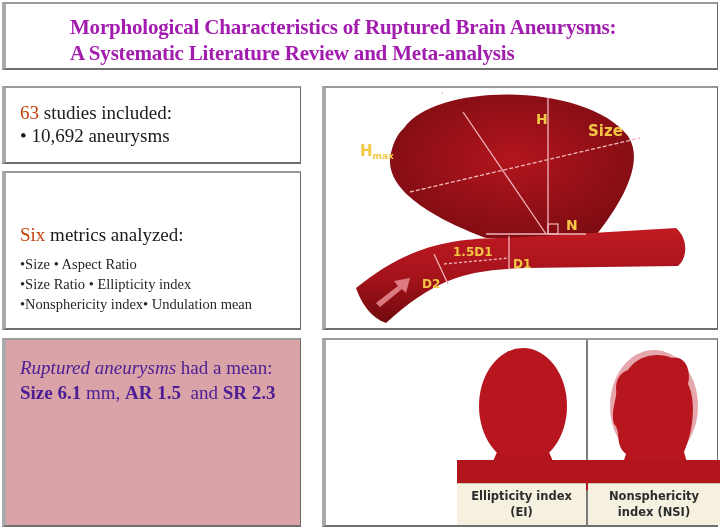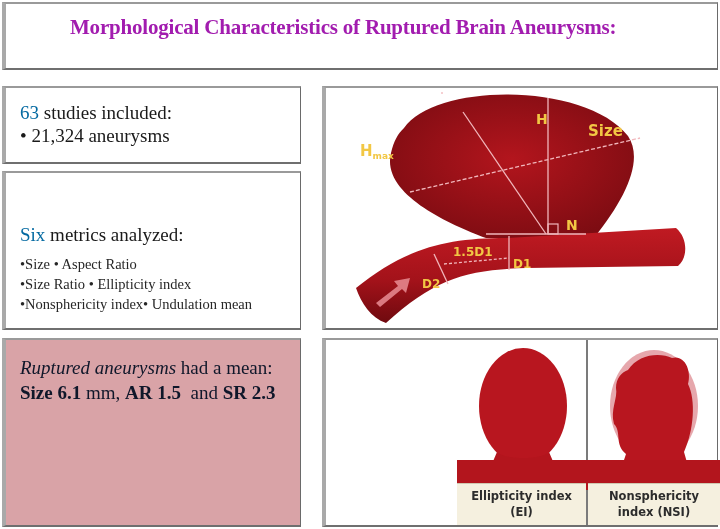--- a/index.html
+++ b/index.html
@@ -4,49 +4,50 @@
 <style>
   html, body { margin:0; padding:0; background:#ffffff; }
   body { width:720px; height:529px; position:relative; overflow:hidden; font-family:"Liberation Serif", serif; color:#1a1a1a; }
   .box { position:absolute; background:#fff; box-sizing:border-box; border:1px solid #7a7a7a; box-shadow:-3px -2px 0 #b5b5b5 inset; }
   .box.shadowed { border-left:4px solid #a9a9a9; border-top:2px solid #9a9a9a; border-right:1px solid #6a6a6a; border-bottom:2px solid #6f6f6f; box-shadow:none; }
   #title-box { left:2px; top:2px; width:716px; height:68px; }
   #title-box .t { position:absolute; left:64px; top:10px; font-weight:bold; font-size:21px; line-height:26px; letter-spacing:-0.2px; color:#a21caf; }
   #studies-box { left:2px; top:86px; width:299px; height:78px; }
   #metrics-box { left:2px; top:171px; width:299px; height:159px; }
   #summary-box { left:2px; top:338px; width:299px; height:189px; background:#d9a3a7; }
-  .red { color:#0369a1; }
+  .red { color:#c2410c; }
   .lg { font-size:19px; line-height:23px; }
   .sm { font-size:14.5px; line-height:20px; color:#262626; }
   #studies-box .l1 { position:absolute; left:14px; top:13px; }
   #studies-box .l2 { position:absolute; left:14px; top:36px; }
   #metrics-box .head { position:absolute; left:14px; top:50px; }
   #metrics-box .list { position:absolute; left:14px; top:81px; }
-  #summary-box .p1 { position:absolute; left:14px; top:15px; font-size:19px; line-height:25px; color:#0f172a; }
+  #summary-box .p1 { position:absolute; left:14px; top:15px; font-size:19px; line-height:25px; color:#4c1d95; }
   #summary-box .p2 { position:absolute; left:14px; top:85px; font-size:19px; line-height:25px; color:#2a1416; }
   #diagram-box { left:322px; top:86px; width:396px; height:244px; }
   #panels-box { left:322px; top:338px; width:396px; height:189px; }
   .panel { position:absolute; top:0; height:100%; box-sizing:border-box; border-right:2px solid #7b7b7b; }
   .panel:last-child { border-right:none; }
   .panel svg { position:absolute; left:0; top:0; }
   .cap { position:absolute; left:0; right:0; bottom:0; height:42px; background:#f5f0df; border-top:1px solid #cfc8b0; font-family:"DejaVu Sans", sans-serif; font-weight:bold; font-size:11.5px; line-height:16px; color:#2c2c2c; text-align:center; padding-top:4px; box-sizing:border-box; }
   .lbl { font-family:"DejaVu Sans", sans-serif; font-weight:bold; fill:#f2c744; }
 </style>
 </head>
 <body>
 
 <div id="title-box" class="box shadowed">
   <div class="t">
     <div>Morphological Characteristics of Ruptured Brain Aneurysms:</div>
+    <div>A Systematic Literature Review and Meta-analysis</div>
   </div>
 </div>
 
 <div id="studies-box" class="box shadowed">
   <div class="l1 lg"><span class="red">63</span><span> studies included:</span></div>
-  <div class="l2 lg">• 21,324 aneurysms</div>
+  <div class="l2 lg">• 10,692 aneurysms</div>
 </div>
 
 <div id="metrics-box" class="box shadowed">
   <div class="head lg"><span class="red">Six</span><span> metrics analyzed:</span></div>
   <div class="list sm">
     <div>•Size • Aspect Ratio</div>
     <div>•Size Ratio • Ellipticity index</div>
     <div>•Nonsphericity index• Undulation mean</div>
   </div>
 </div>

